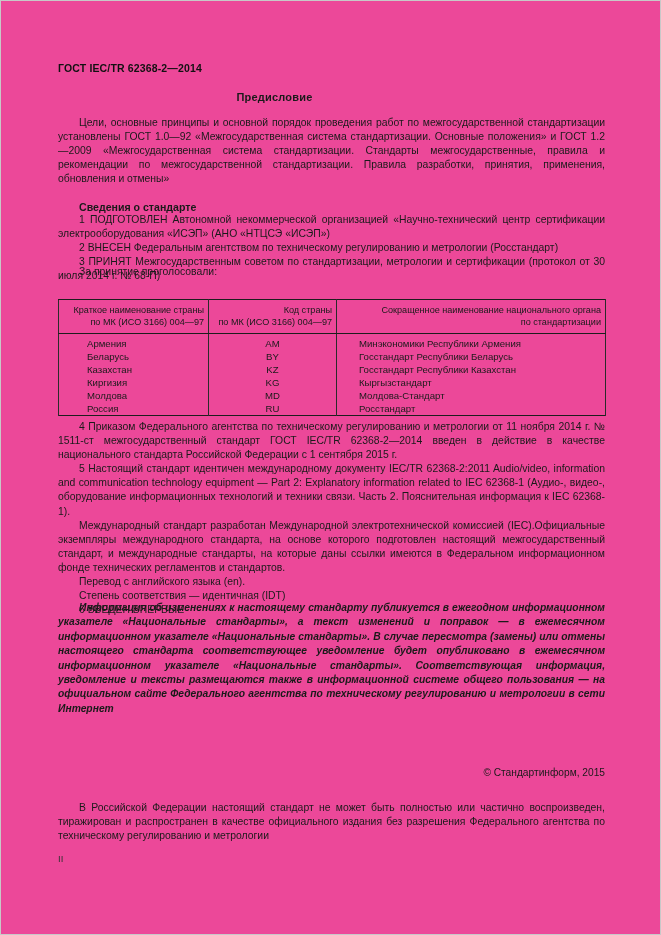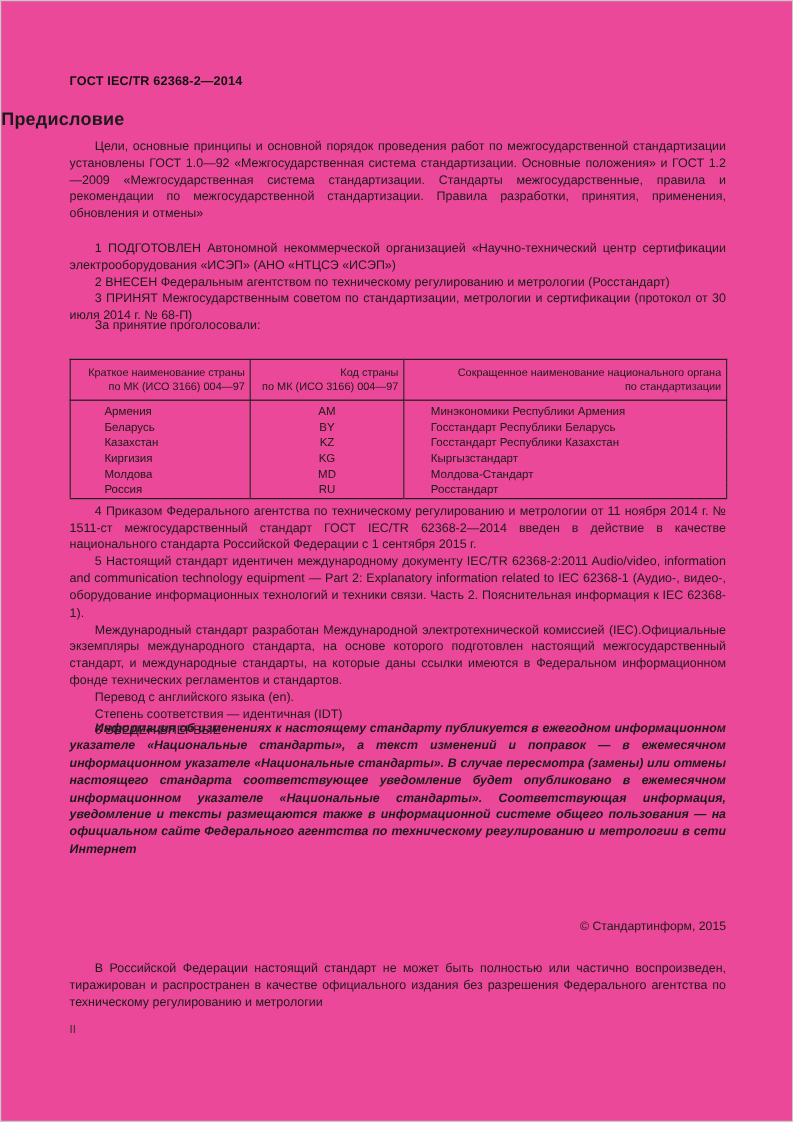--- a/index.html
+++ b/index.html
@@ -31,22 +31,22 @@
     white-space: nowrap;
     color: #111;
   }
 
   
   .doc-title {
     position: absolute;
     left: 0;
     top: 90px;
     width: 547px;
-    text-align: left;
-    font-size: 15px;
+    text-align: center;
+    font-size: 11px;
     font-weight: bold;
     letter-spacing: 0.2px;
   }
 
   
   .para {
     font-size: 10.4px;
     line-height: 14.1px;
     text-align: justify;
     text-justify: inter-word;
@@ -138,20 +138,21 @@
 
   <div class="running-head">ГОСТ IEC/TR 62368-2—2014</div>
 
   <div class="doc-title">Предисловие</div>
 
   <div class="block-intro">
     <p class="para indent">Цели, основные принципы и основной порядок проведения работ по межгосударственной стандартизации установлены ГОСТ 1.0—92 «Межгосударственная система стандартизации. Основные положения» и ГОСТ 1.2—2009 «Межгосударственная система стандартизации. Стандарты межгосударственные, правила и рекомендации по межгосударственной стандартизации. Правила разработки, принятия, применения, обновления и отмены»</p>
   </div>
 
   <div class="block-info">
+    <p class="sub-head">Сведения о стандарте</p>
     <p class="para indent">1 ПОДГОТОВЛЕН Автономной некоммерческой организацией «Научно-технический центр сертификации электрооборудования «ИСЭП» (АНО «НТЦСЭ «ИСЭП»)</p>
     <p class="para indent">2 ВНЕСЕН Федеральным агентством по техническому регулированию и метрологии (Росстандарт)</p>
     <p class="para indent">3 ПРИНЯТ Межгосударственным советом по стандартизации, метрологии и сертификации (протокол от 30 июля 2014 г. № 68-П)</p>
   </div>
 
   <div class="block-vote">
     <p class="para indent">За принятие проголосовали:</p>
   </div>
 
   <table class="vote-table">

